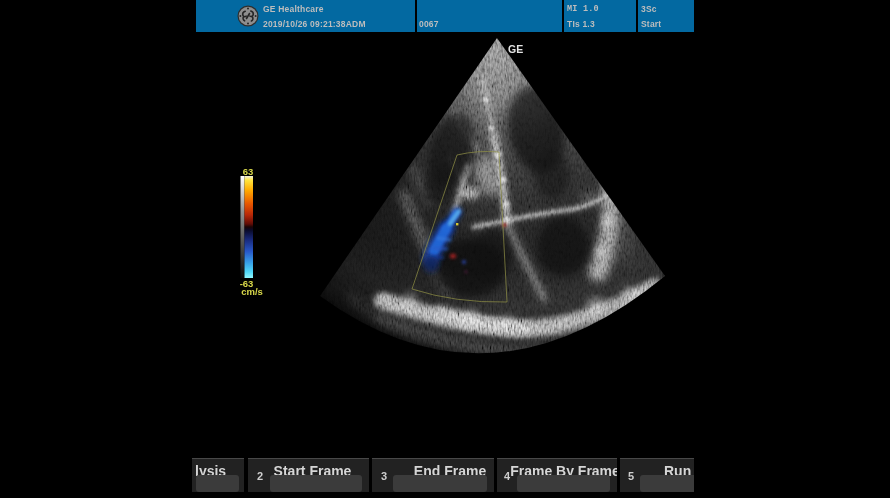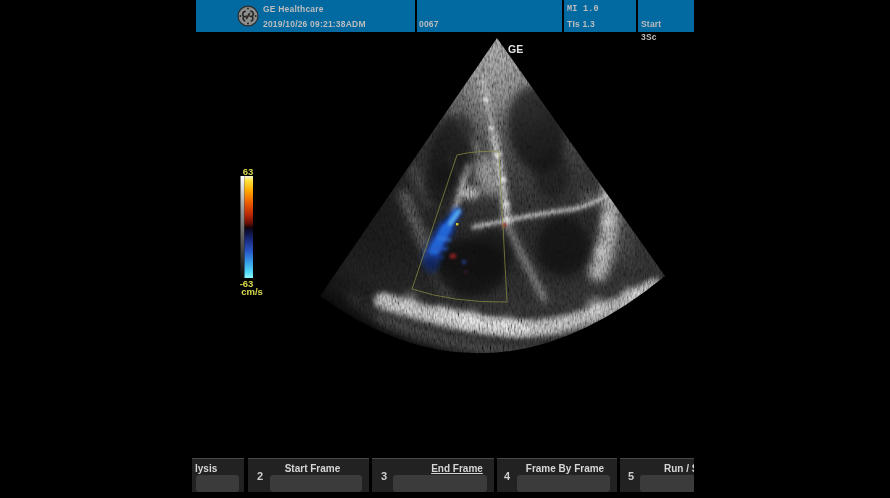--- a/index.html
+++ b/index.html
@@ -5,21 +5,21 @@
   html,body{margin:0;padding:0;background:#000;} *{-webkit-font-smoothing:antialiased;}
   #stage{position:relative;width:890px;height:498px;background:#000;overflow:hidden;
          font-family:"Liberation Sans",sans-serif;}
   .abs{position:absolute;}
   
   #hdr{position:absolute;left:196px;top:0;width:498px;height:32px;background:#0369a1;}
   .hdiv{position:absolute;top:0;width:2px;height:32px;background:#000;}
   .htx{position:absolute;font-weight:bold;font-size:8.5px;color:#bdbdbd;white-space:pre;letter-spacing:0.2px;}
   
   .panel{position:absolute;top:458px;height:34px;background:#222;border-top:1px solid #484848;box-sizing:border-box;overflow:hidden;}
-  .plabel{position:absolute;top:4px;width:100%;text-align:center;font-weight:bold;font-size:10px;color:#d6d6d6;white-space:pre;}
+  .plabel{position:absolute;top:4px;width:100%;text-align:center;font-weight:bold;font-size:14px;color:#d6d6d6;white-space:pre;}
   .pnum{position:absolute;top:11px;font-weight:bold;font-size:11px;color:#cecece;}
   .pbtn{position:absolute;top:16px;height:17px;background:#3b3b3b;border-radius:3px;}
 </style>
 </head>
 <body>
 <div id="stage">
 
   <svg class="abs" style="left:0;top:0" width="890" height="498" viewBox="0 0 890 498">
     <defs>
       <clipPath id="fanC">
@@ -238,36 +238,36 @@
       </g>
     </svg>
     <div class="htx" style="left:67px;top:4px;">GE Healthcare</div>
     <div class="htx" style="left:67px;top:19px;">2019/10/26 09:21:38ADM</div>
     <div class="hdiv" style="left:219px;"></div>
     <div class="htx" style="left:223px;top:19px;">0067</div>
     <div class="hdiv" style="left:366px;"></div>
     <div class="htx" style="left:371px;top:4px;font-family:Liberation Mono, monospace;">MI 1.0</div>
     <div class="htx" style="left:371px;top:19px;">TIs 1.3</div>
     <div class="hdiv" style="left:440px;"></div>
-    <div class="htx" style="left:445px;top:4px;margin-top:28px;">3Sc</div>
+    <div class="htx" style="left:445px;top:4px;">3Sc</div>
     <div class="htx" style="left:445px;top:19px;">Start</div>
   </div>
 
   <div class="panel" style="left:192px;width:52px;">
     <div class="plabel" style="text-align:left;left:3px;">lysis</div>
     <div class="pbtn" style="left:4px;width:43px;"></div>
   </div>
   <div class="panel" style="left:248px;width:121px;">
     <div class="pnum" style="left:9px;">2</div>
     <div class="plabel" style="left:4px;">Start Frame</div>
     <div class="pbtn" style="left:22px;width:92px;"></div>
   </div>
   <div class="panel" style="left:372px;width:122px;">
     <div class="pnum" style="left:9px;">3</div>
-    <div class="plabel" style="left:24px;text-decoration:underline;">End Frame</div>
+    <div class="plabel" style="left:17px;text-decoration:underline;">End Frame</div>
     <div class="pbtn" style="left:21px;width:94px;"></div>
   </div>
   <div class="panel" style="left:497px;width:120px;">
     <div class="pnum" style="left:7px;">4</div>
     <div class="plabel" style="left:8px;">Frame By Frame</div>
     <div class="pbtn" style="left:20px;width:93px;"></div>
   </div>
   <div class="panel" style="left:620px;width:74px;">
     <div class="pnum" style="left:8px;">5</div>
     <div class="plabel" style="text-align:left;left:44px;">Run / Sto</div>

